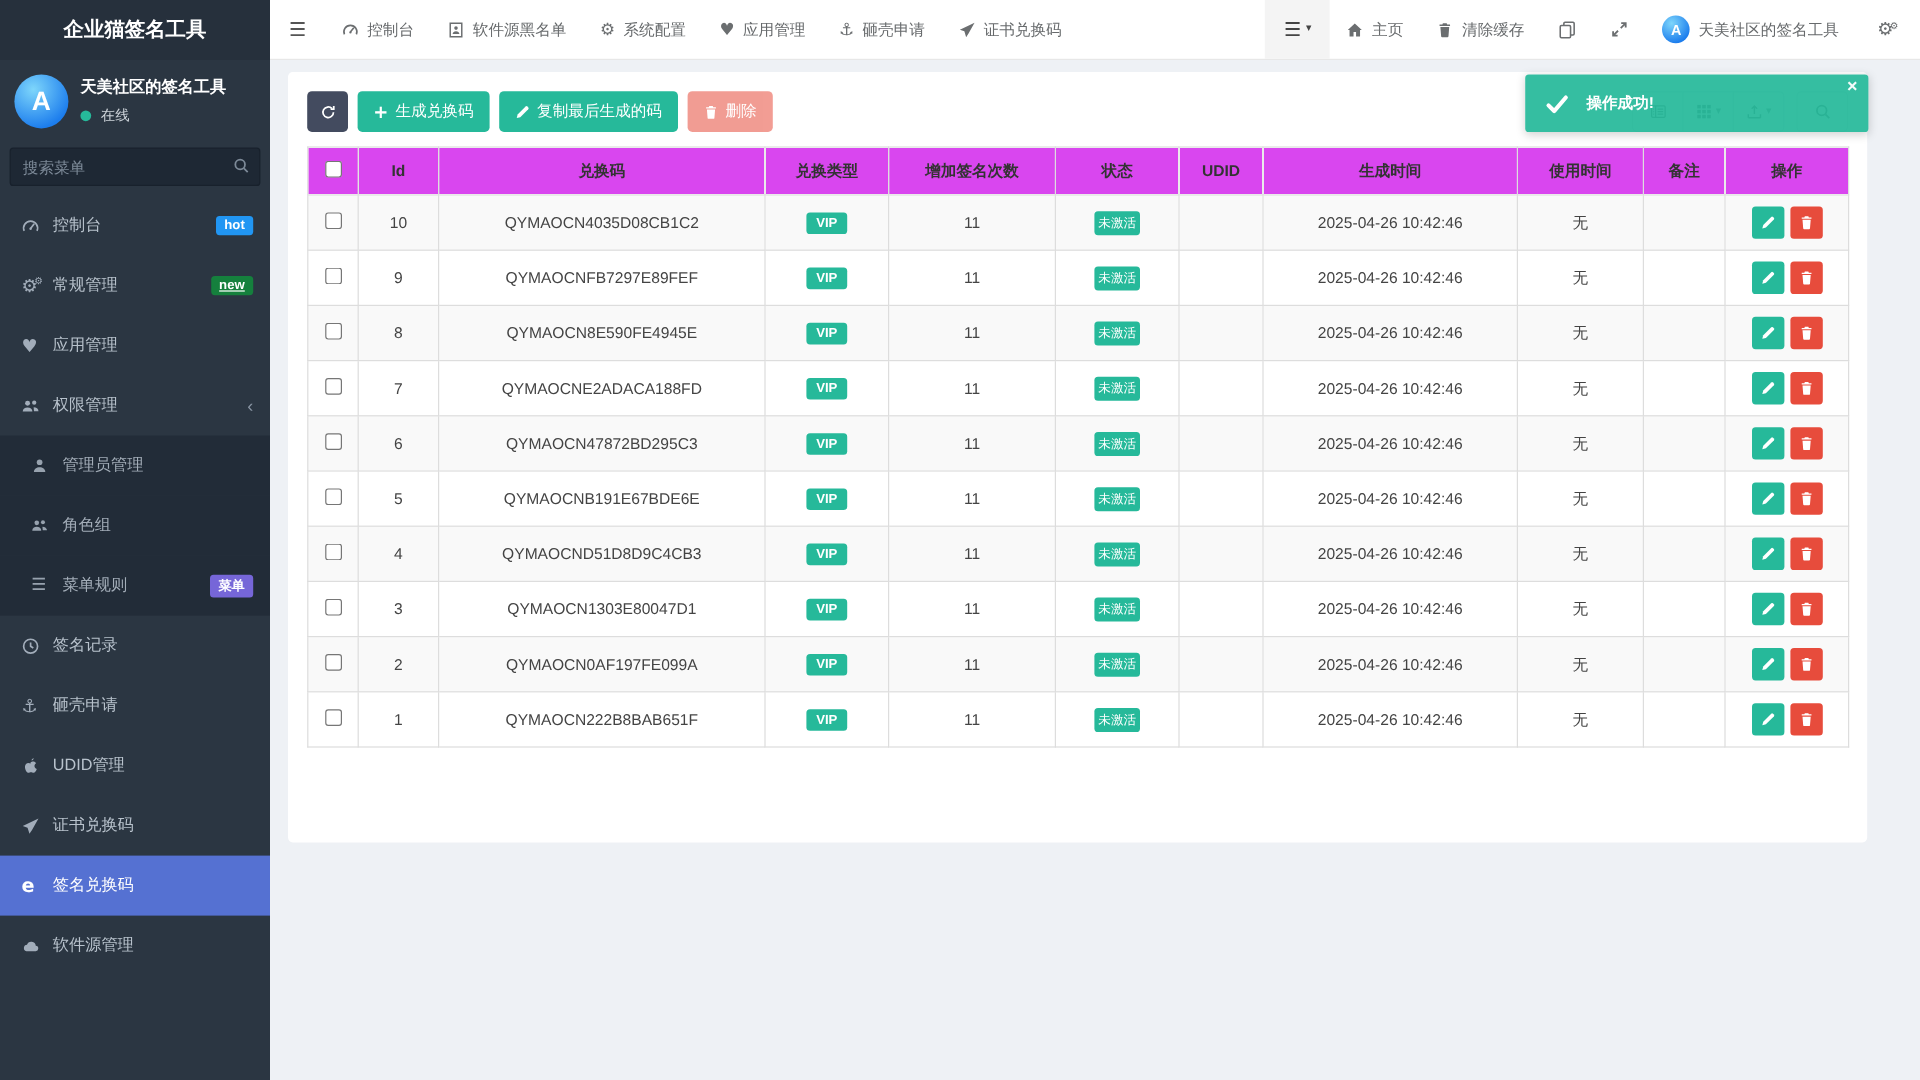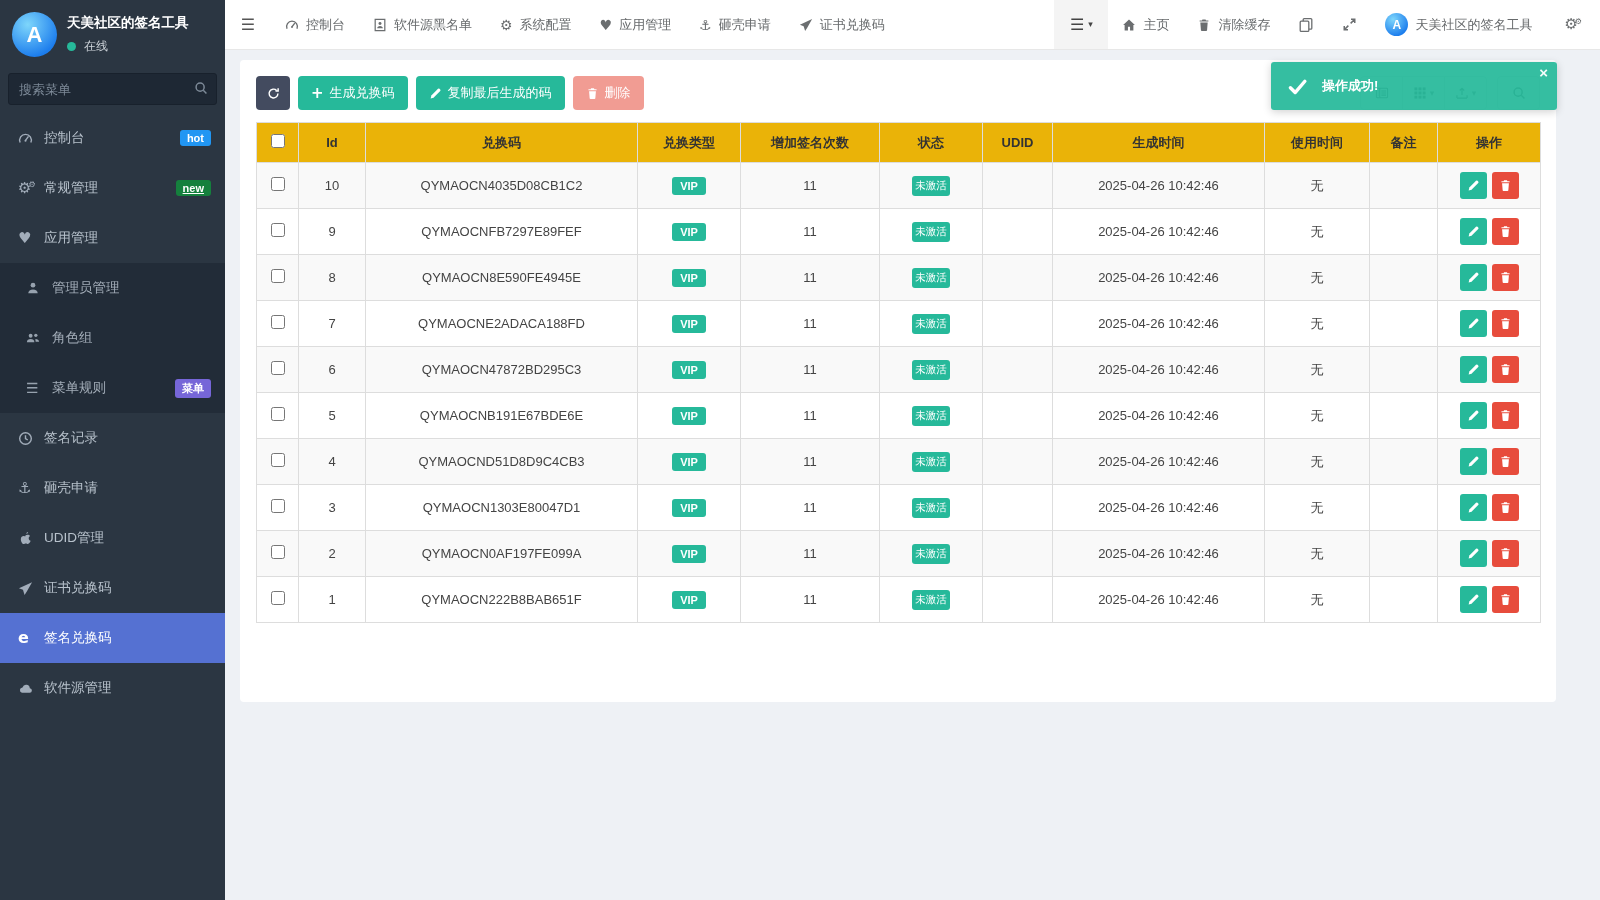--- a/index.html
+++ b/index.html
@@ -65,41 +65,42 @@
   .btn-group { display:flex; margin-left:10px; }
   .tbtn { width:43px; height:34px; background:#fff; border:1px solid #d8dde3; display:flex; align-items:center; justify-content:center; gap:3px; color:#555; cursor:pointer; margin-left:-1px; font-size:14px; }
   .btn-group .tbtn:first-child { border-radius:4px 0 0 4px; margin-left:0; }
   .btn-group .tbtn:last-child { border-radius:0 4px 4px 0; }
   .tbtn.single { border-radius:4px; margin-left:10px; }
   .tbtn .tg-caret { color:#777; }
 
   
   table.tbl { width:100%; border-collapse:collapse; table-layout:fixed; }
   .tbl th, .tbl td { border:1px solid #ddd; text-align:center; font-size:13px; color:#444; overflow:hidden; white-space:nowrap; }
-  .tbl th { height:40px; font-weight:bold; color:#333; background:#eab308;margin-top:12px; }
+  .tbl th { height:40px; font-weight:bold; color:#333; background:#d946ef;margin-top:12px; }
   .tbl td { height:46px; }
   .tbl tbody tr:nth-child(odd) { background:#f9f9f9; }
   .tbl input[type=checkbox] { width:14px; height:14px; cursor:pointer; }
   .badge-vip { background:#26b99a; color:#fff; font-size:11px; font-weight:bold; padding:3px 8px; border-radius:3px; display:inline-block; }
   .badge-status { background:#26b99a; color:#fff; font-size:10.5px; padding:3px 3px; border-radius:3px; display:inline-block; }
   .act-btn { width:27px; height:27px; border:none; border-radius:3px; display:inline-flex; align-items:center; justify-content:center; color:#fff; cursor:pointer; font-size:13px; }
   .act-edit { background:#26b99a; margin-right:5px; }
   .act-del { background:#e74c3c; }
   .summary { margin-top:16px; font-size:13px; color:#676a6c; text-align:left; }
 
   
   .toast { position:absolute; top:62px; right:43px; width:286px; height:48px; background:rgba(38,185,154,.93); border-radius:3px; display:flex; align-items:center; padding:0 16px; color:#fff; z-index:100; box-shadow:0 2px 8px rgba(0,0,0,.18); }
   .toast .icon { font-size:21px; }
   .toast-msg { margin-left:14px; font-size:13px; font-weight:bold; }
   .toast-close { position:absolute; top:3px; right:9px; font-size:15px; font-weight:bold; cursor:pointer; opacity:.95; line-height:1; }
 </style>
 </head>
 <body>
 
 <div class="sidebar">
+  <div class="brand">企业猫签名工具</div>
   <div class="profile">
     <div class="avatar">A</div>
     <div class="profile-meta">
       <div class="profile-name">天美社区的签名工具</div>
       <div class="profile-status">
         <span class="dot"></span>
         <span>在线</span>
       </div>
     </div>
   </div>
@@ -130,20 +131,32 @@
           <span class="tg tg-sm">⚙</span>
         </span>
         <span>常规管理</span>
         <span class="sbadge" style="background: #15803d; text-decoration: underline;">new</span>
       </div>
       <div class="sitem">
         <span class="icon">
           <span class="tg">♥</span>
         </span>
         <span>应用管理</span>
+      </div>
+      <div class="sitem">
+        <span class="icon">
+          <svg viewBox="0 0 16 16" fill="currentColor">
+            <circle cx="5.3" cy="5.4" r="2.2"></circle>
+            <path d="M1 12.8c0-2.2 1.9-3.6 4.3-3.6s4.3 1.4 4.3 3.6z"></path>
+            <circle cx="11.2" cy="4.9" r="1.9"></circle>
+            <path d="M10.7 9c2.4 0 4.3 1.4 4.3 3.4h-4z"></path>
+          </svg>
+        </span>
+        <span>权限管理</span>
+        <span class="chev">‹</span>
       </div>
       <div class="sitem sub">
         <span class="icon">
           <svg viewBox="0 0 16 16" fill="currentColor">
             <circle cx="8" cy="4.8" r="2.7"></circle>
             <path d="M2.6 14c0-2.7 2.4-4.4 5.4-4.4s5.4 1.7 5.4 4.4z"></path>
           </svg>
         </span>
         <span>管理员管理</span>
       </div>

